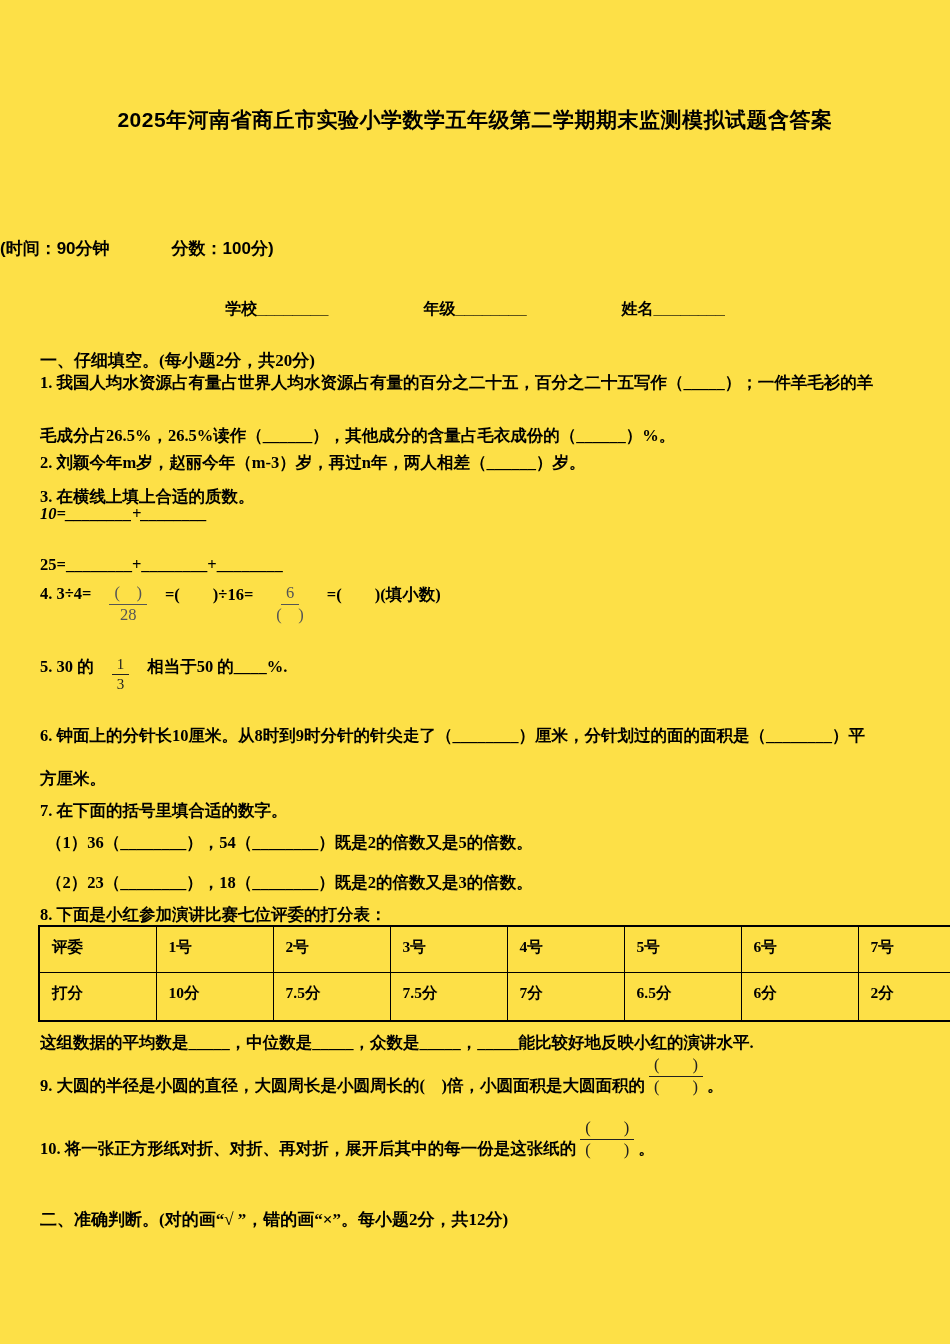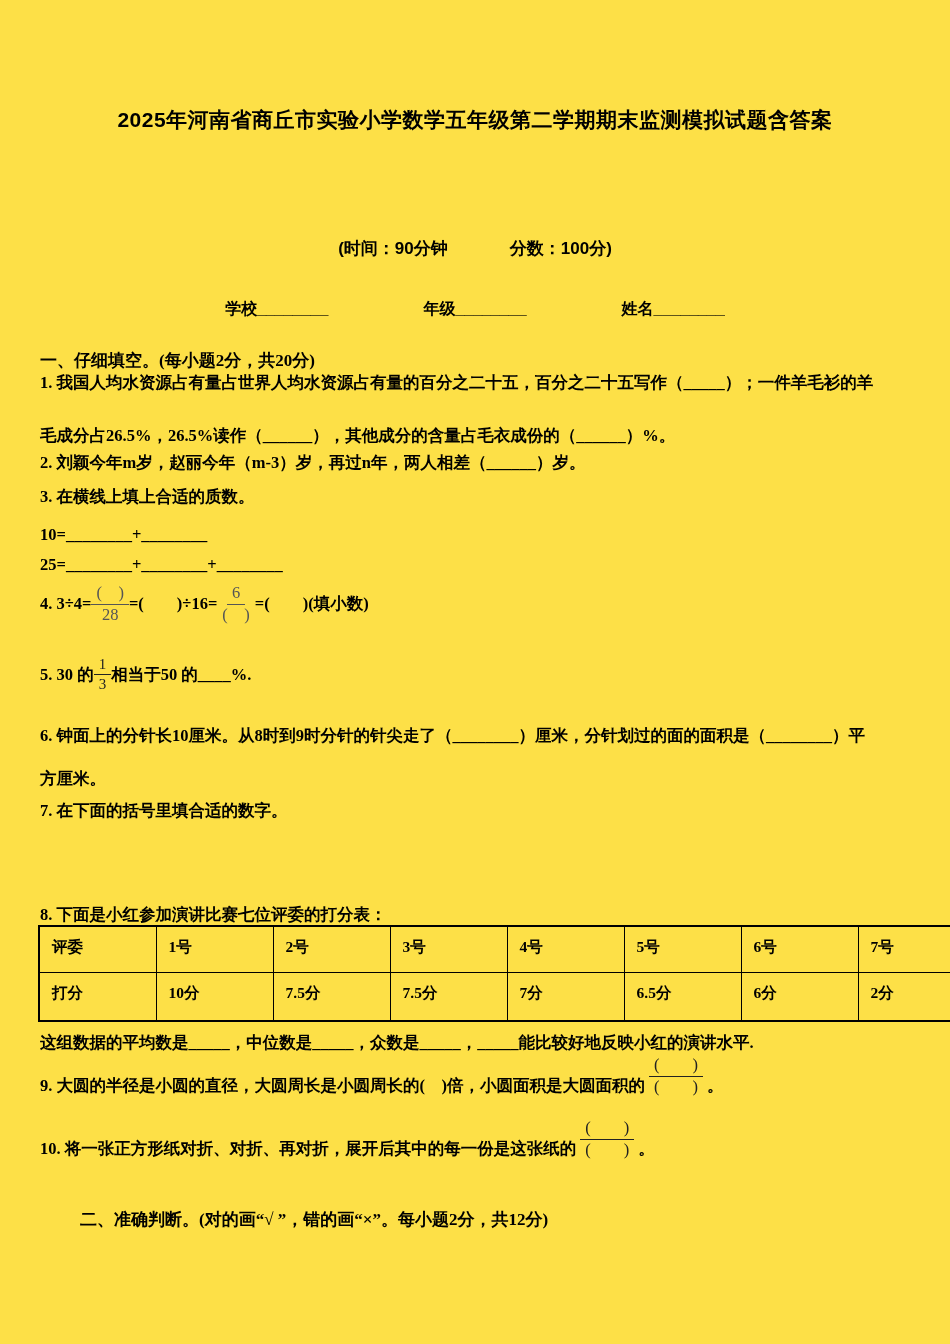--- a/index.html
+++ b/index.html
@@ -7,31 +7,31 @@
     position:relative;width:950px;height:1344px;background:#fde047;color:#000;
     font-family:"Liberation Serif","DejaVu Serif",serif;overflow:hidden;padding-left:8px;
   }
   .abs{position:absolute;white-space:nowrap;}
   .title{
     top:106px;left:0;width:950px;text-align:center;
     font-family:"Liberation Sans","DejaVu Sans",sans-serif;
     font-weight:bold;font-size:21px;letter-spacing:0.5px;
   }
   .meta{
-    top:237px;left:0;width:950px;display:flex;justify-content:center;gap:62px;
+    top:237px;left:0;width:950px;display:flex;gap:62px;
     font-family:"Liberation Sans","DejaVu Sans",sans-serif;font-weight:bold;font-size:17px;
   }
   .fields{
     top:299px;left:0;width:950px;display:flex;justify-content:center;gap:95px;
     font-family:"Liberation Sans","DejaVu Sans",sans-serif;font-weight:bold;font-size:16px;
   }
   .line{left:40px;font-size:16.5px;font-weight:600;}
   .sec{font-weight:700;font-size:17px;}
   .eq{font-weight:700;font-size:16.5px;}
-  .row{display:flex;align-items:center;gap:0;}
+  .row{display:flex;align-items:flex-start;gap:18px;}
   .row-end{display:flex;align-items:flex-end;gap:4px;}
   .frac{display:inline-flex;flex-direction:column;align-items:center;line-height:1.15;font-weight:400;}
   .frac .num{border-bottom:1.5px solid #555;padding:0 5px 1px;}
   .frac .den{padding:1px 5px 0;}
   .frac-dark .num{border-bottom:1.5px solid #222;}
   .gray{color:#555;}
   .dark{color:#222;}
   .score-table{
     top:925px;left:38px;width:938px;border-collapse:collapse;table-layout:fixed;
     border:2px solid #000;
@@ -62,21 +62,21 @@
   </div>
 
   <div class="abs line sec" style="top:349px;font-family:Liberation Serif, serif;">一、仔细填空。(每小题2分，共20分)</div>
 
   <div class="abs line" style="top:372px;">1. 我国人均水资源占有量占世界人均水资源占有量的百分之二十五，百分之二十五写作（_____）；一件羊毛衫的羊</div>
   <div class="abs line" style="top:415px;margin-top:10px;">毛成分占26.5%，26.5%读作（______），其他成分的含量占毛衣成份的（______）%。</div>
 
   <div class="abs line" style="top:452px;">2. 刘颖今年m岁，赵丽今年（m-3）岁，再过n年，两人相差（______）岁。</div>
 
   <div class="abs line" style="top:486px;">3. 在横线上填上合适的质数。</div>
-  <div class="abs line eq" style="top:525px;">10=________+________</div>
+  <div class="abs line eq" style="top:504px;font-style:italic;">10=________+________</div>
   <div class="abs line eq" style="top:555px;">25=________+________+________</div>
 
   <div class="abs line row" style="top:584px;">
     <span class="eq">4. 3÷4=</span>
     <span class="frac gray">
       <span class="num">(　)</span>
       <span class="den">28</span>
     </span>
     <span class="eq">=(　　)÷16=</span>
     <span class="frac gray">
@@ -92,20 +92,22 @@
       <span class="num">1</span>
       <span class="den">3</span>
     </span>
     <span>相当于50 的____%.</span>
   </div>
 
   <div class="abs line" style="top:725px;">6. 钟面上的分针长10厘米。从8时到9时分针的针尖走了（________）厘米，分针划过的面的面积是（________）平</div>
   <div class="abs line" style="top:768px;">方厘米。</div>
 
   <div class="abs line" style="top:800px;">7. 在下面的括号里填合适的数字。</div>
+  <div class="abs line" style="top:832px;left:46px;">（1）36（________），54（________）既是2的倍数又是5的倍数。</div>
+  <div class="abs line" style="top:872px;left:46px;">（2）23（________），18（________）既是2的倍数又是3的倍数。</div>
 
   <div class="abs line" style="top:904px;">8. 下面是小红参加演讲比赛七位评委的打分表：</div>
 
   <table class="abs score-table">
     <tbody>
         <tr class="r1">
       <td>评委</td>
       <td>1号</td>
       <td>2号</td>
       <td>3号</td>
@@ -140,15 +142,15 @@
 
   <div class="abs line row-end" style="top:1119px;">
     <span>10. 将一张正方形纸对折、对折、再对折，展开后其中的每一份是这张纸的</span>
     <span class="frac dark frac-dark">
       <span class="num">(　　)</span>
       <span class="den">(　　)</span>
     </span>
     <span>。</span>
   </div>
 
-  <div class="abs line sec" style="top:1208px;margin-left:40px;">二、准确判断。(对的画“√ ”，错的画“×”。每小题2分，共12分)</div>
+  <div class="abs line sec" style="top:1208px;">二、准确判断。(对的画“√ ”，错的画“×”。每小题2分，共12分)</div>
 
 </div>
 
 </body></html>

